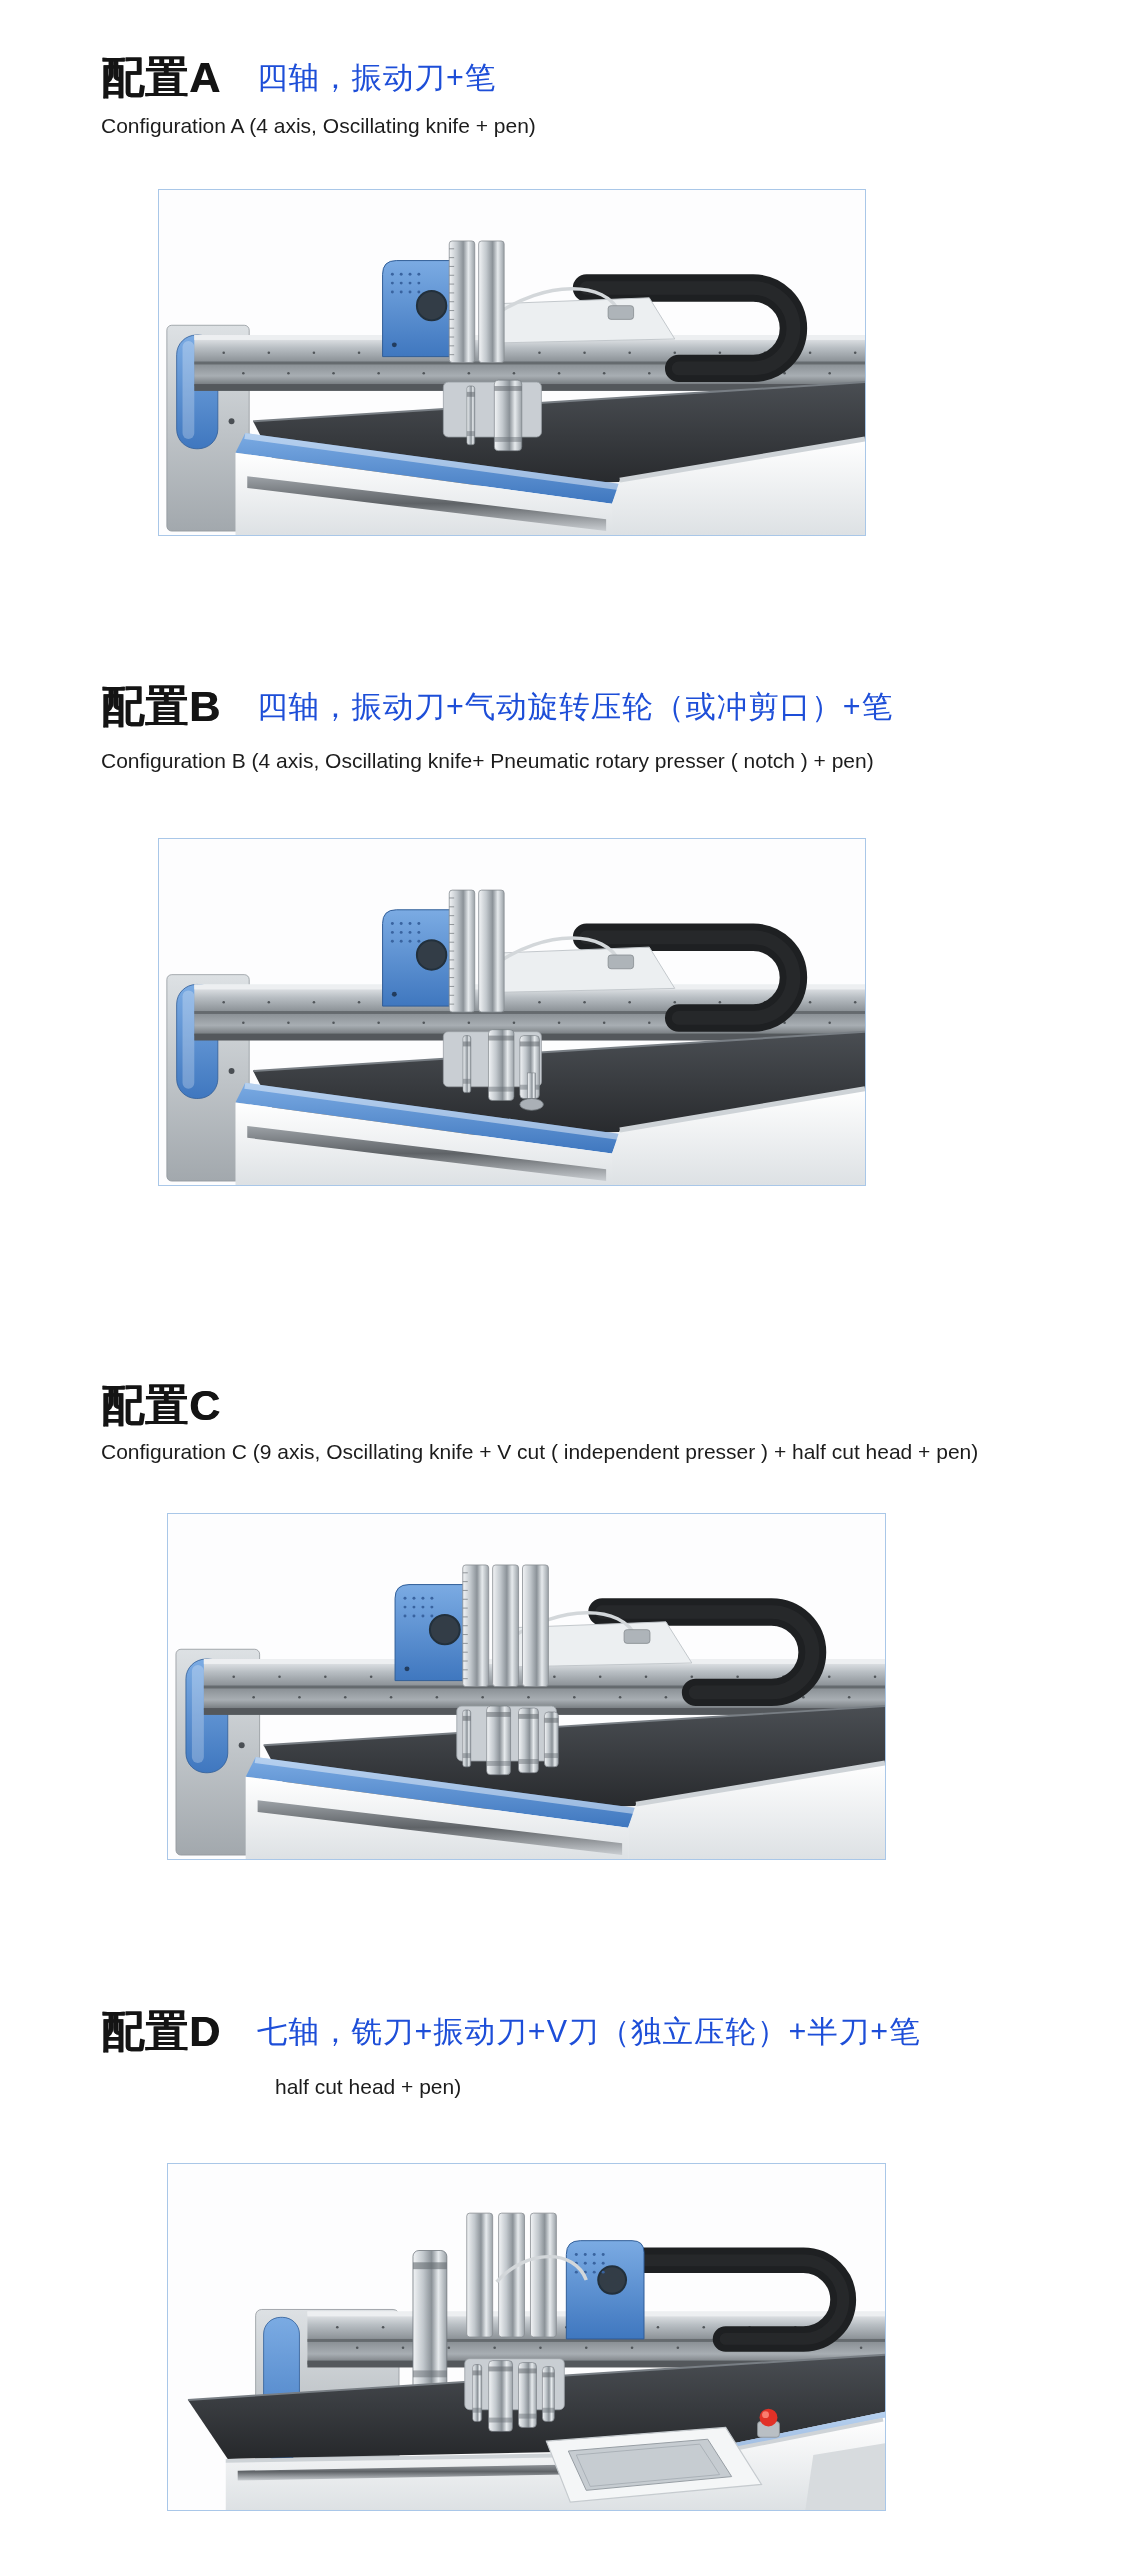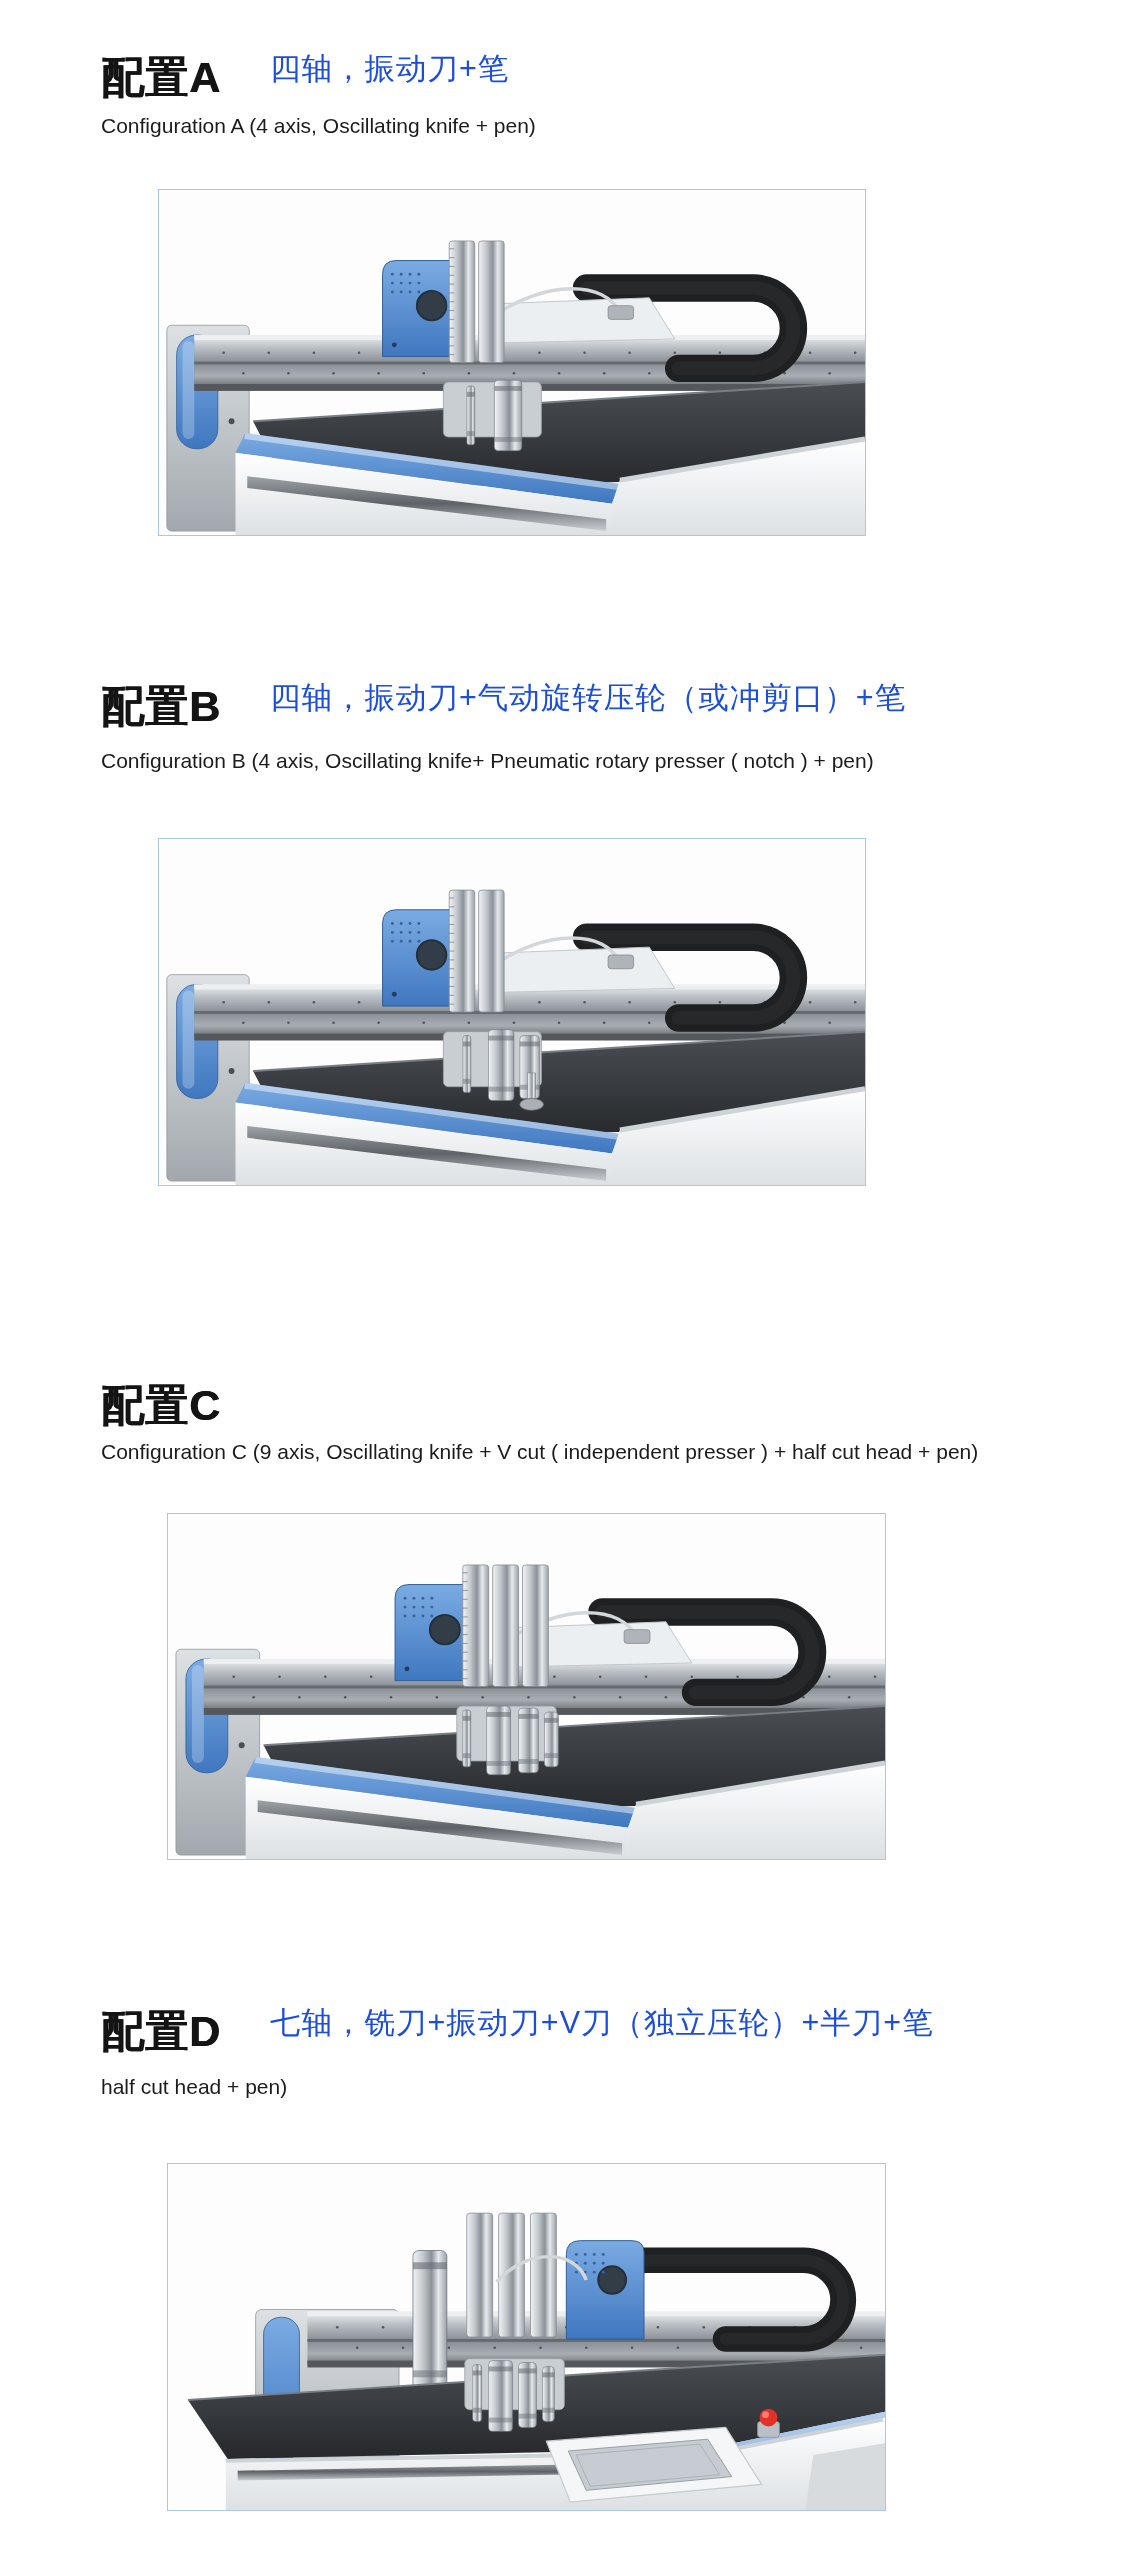--- a/index.html
+++ b/index.html
@@ -3,33 +3,33 @@
 <meta charset="utf-8">
 <style>
   html,body{margin:0;padding:0;}
   body{
     width:1123px;height:2576px;position:relative;background:#ffffff;
     font-family:"Liberation Sans","DejaVu Sans",sans-serif;
     -webkit-font-smoothing:antialiased;
   }
   .cfg{position:static;}
   .heading{
-    position:absolute;left:101px;margin:0;display:flex;align-items:flex-start;gap:49px;
+    position:absolute;left:101px;margin:0;display:flex;align-items:center;gap:36px;
     white-space:nowrap;
   }
   .badge{
     font-size:43px;font-weight:900;color:#141414;letter-spacing:1px;
     text-shadow:0.8px 0 0 currentColor;
   }
   .zh{font-size:30.5px;font-weight:400;color:#1d4ed8;letter-spacing:1px;}
   .en{
     position:absolute;left:101px;margin:0;font-size:21px;line-height:31.5px;
     color:#1c1c1c;font-weight:400;white-space:nowrap;
   }
-  .en .line2{display:block;}
+  .en .line2{display:block;margin-left:174px;}
   .photo{
     position:absolute;margin:0;box-sizing:border-box;border:1px solid #a9c7e8;
     background:#fdfdfe;overflow:hidden;
   }
   .photo svg{display:block;width:100%;height:100%;}
   
   .sec-a .heading{top:49px}
   .sec-a .en{top:110px}
   .sec-a .photo{left:158px;top:189px;width:708px;height:347px}
   

